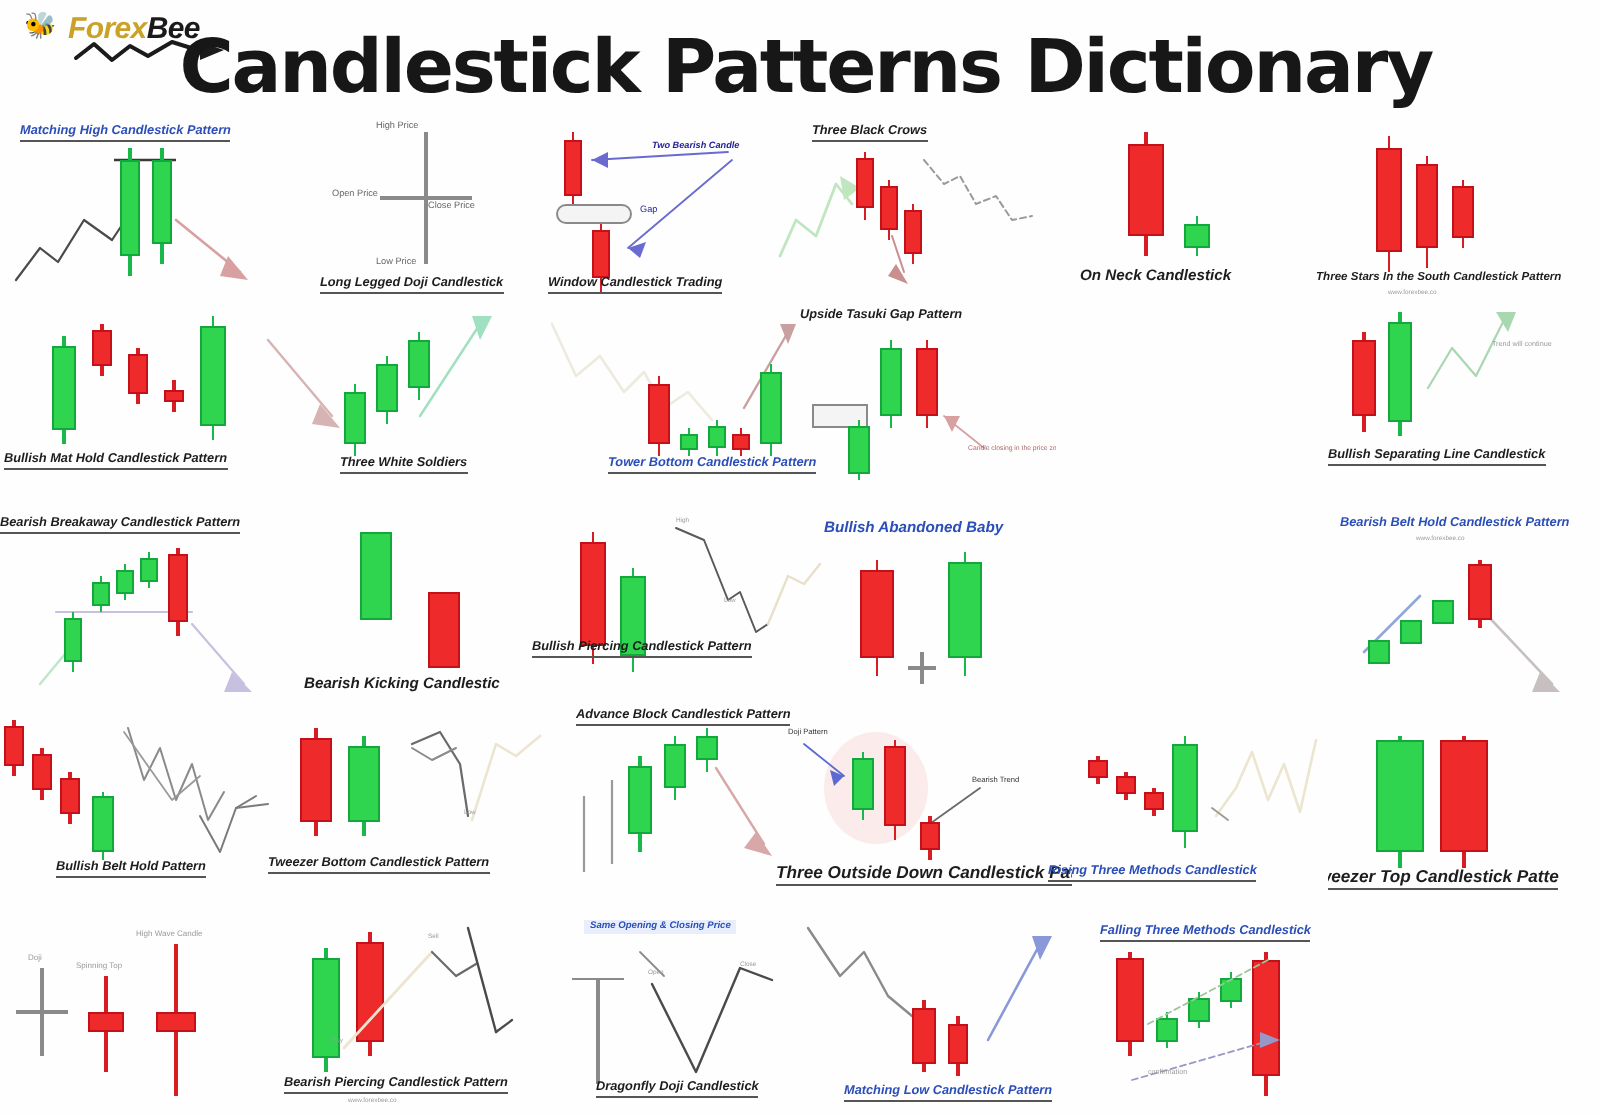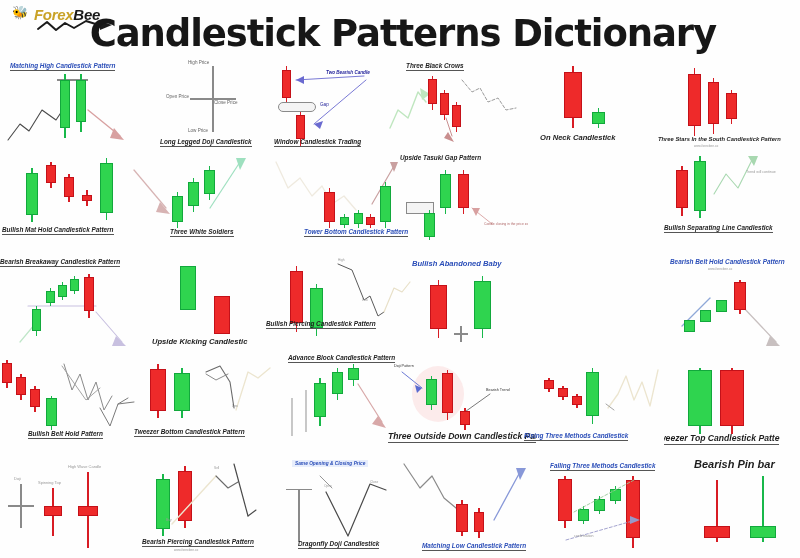--- a/index.html
+++ b/index.html
@@ -351,21 +351,21 @@
       </div>
     </div>
 
     <div class="cell" style="left:148px;top:198px;width:136px;height:96px;">
       <div class="candle g" style="left:32px;top:12px;width:16px;height:44px;">
         <div class="body" style="top:0;height:44px;"></div>
       </div>
       <div class="candle r" style="left:66px;top:42px;width:16px;height:38px;">
         <div class="body" style="top:0;height:38px;"></div>
       </div>
-      <div class="cap dark mid" style="left:4px;top:84px;">Upside Kicking Candlestic</div>
+      <div class="cap dark mid" style="left:4px;top:84px;">Bearish Kicking Candlestic</div>
     </div>
 
     <div class="cell" style="left:266px;top:198px;width:150px;height:96px;">
       <div class="candle r" style="left:24px;top:12px;width:13px;height:66px;">
         <div class="wick" style="top:0;height:66px;"></div>
           <div class="body" style="top:5px;height:52px;"></div>
       </div>
       <div class="candle g" style="left:44px;top:30px;width:13px;height:52px;">
         <div class="wick" style="top:0;height:52px;"></div>
           <div class="body" style="top:4px;height:40px;"></div>
@@ -639,26 +639,15 @@
           <div class="body" style="top:4px;height:58px;"></div>
       </div>
       <svg width="146" height="104">
         <path class="ln" d="M34,58 L94,26" stroke="#9ac89a" stroke-width="0.9" stroke-dasharray="3,2"></path>
         <path class="ln" d="M26,86 L96,66" stroke="#9898c8" stroke-width="0.9" stroke-dasharray="3,2"></path>
         <path d="M90,62 L100,66 L90,70 Z" fill="#9898c8"></path>
       </svg>
       <div class="sub" style="left:34px;top:80px;font-size:3.6px;">confirmation</div>
     </div>
 
-    <div class="cell" style="left:686px;top:398px;width:114px;height:104px;">
-      <div class="cap dark xbig" style="left:8px;top:4px;">Bearish Pin bar</div>
-      <div class="candle r" style="left:18px;top:26px;width:26px;height:62px;">
-        <div class="wick" style="top:0;height:62px;"></div>
-          <div class="body" style="top:46px;height:12px;"></div>
-      </div>
-      <div class="candle g" style="left:64px;top:22px;width:26px;height:66px;">
-        <div class="wick" style="top:0;height:66px;"></div>
-          <div class="body" style="top:50px;height:12px;"></div>
-      </div>
-    </div>
 
   </div>
 </div>
 
 </body></html>

